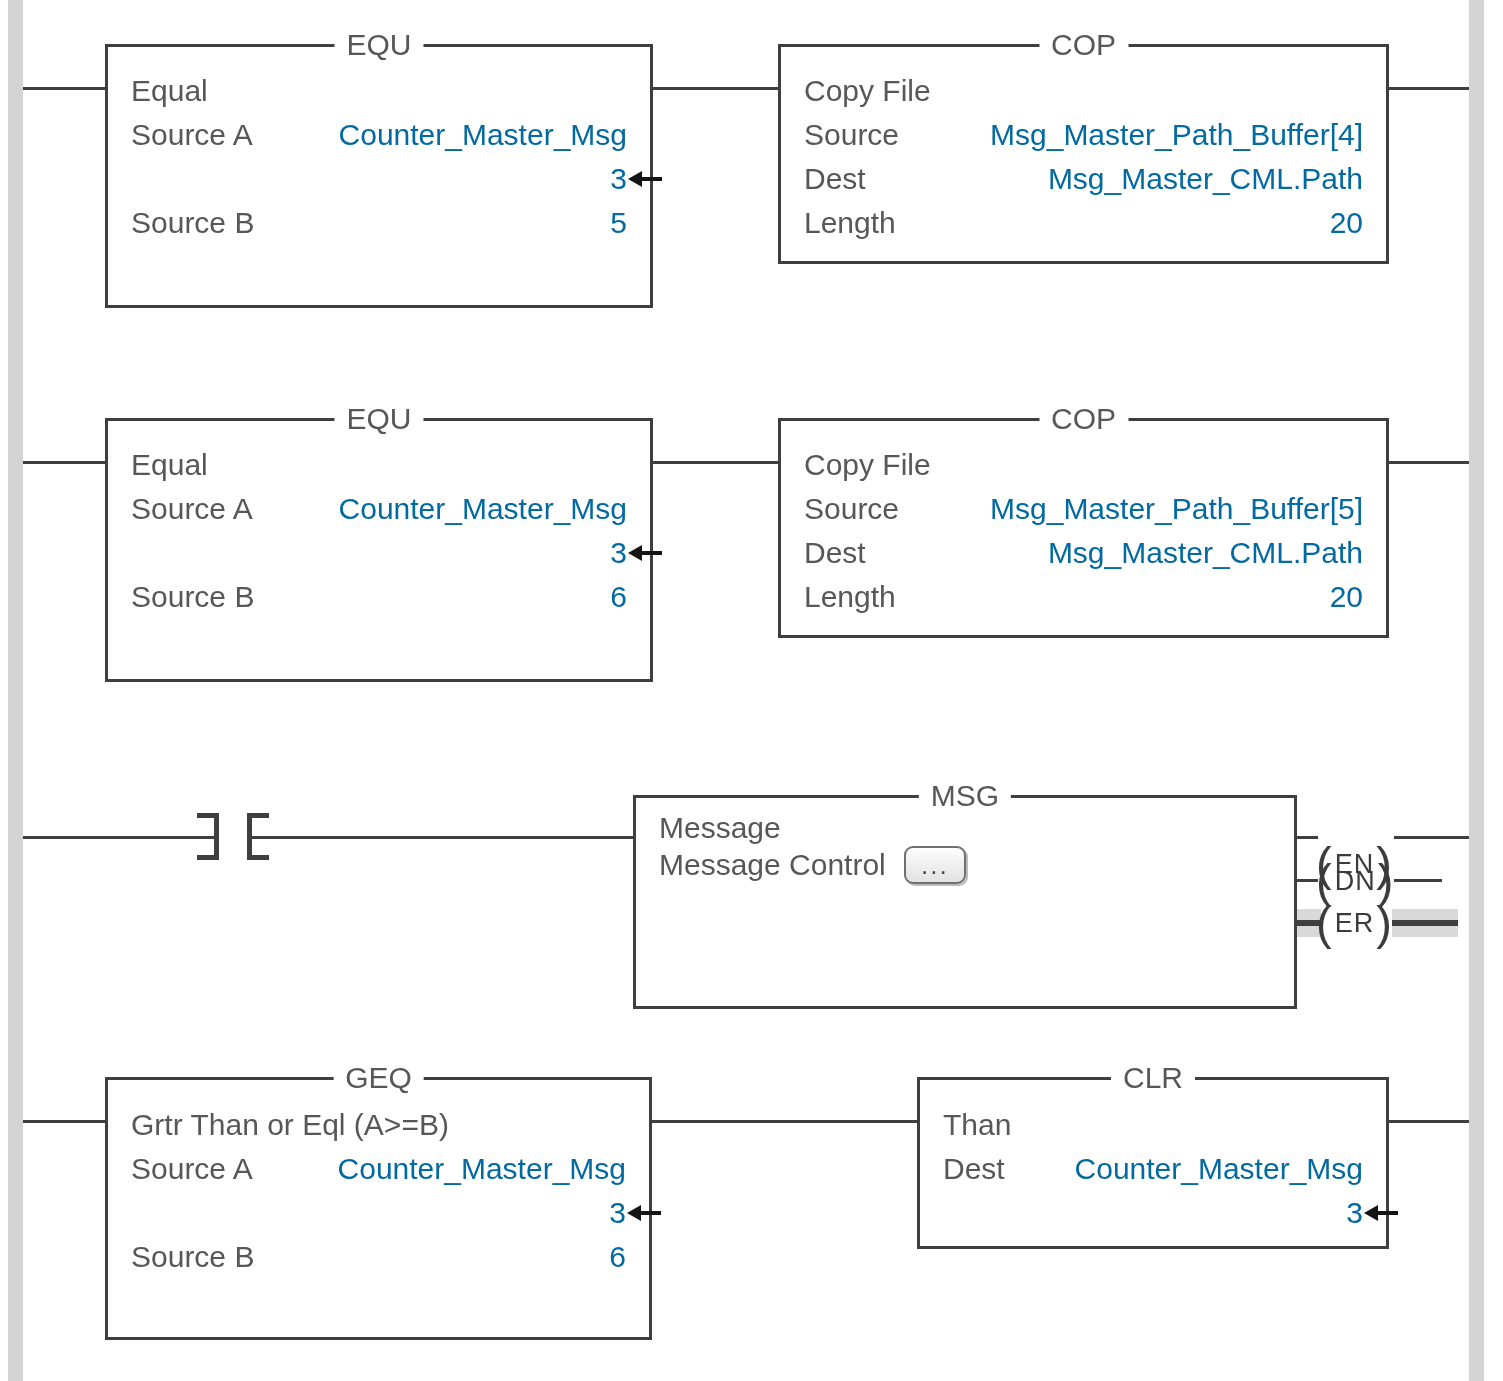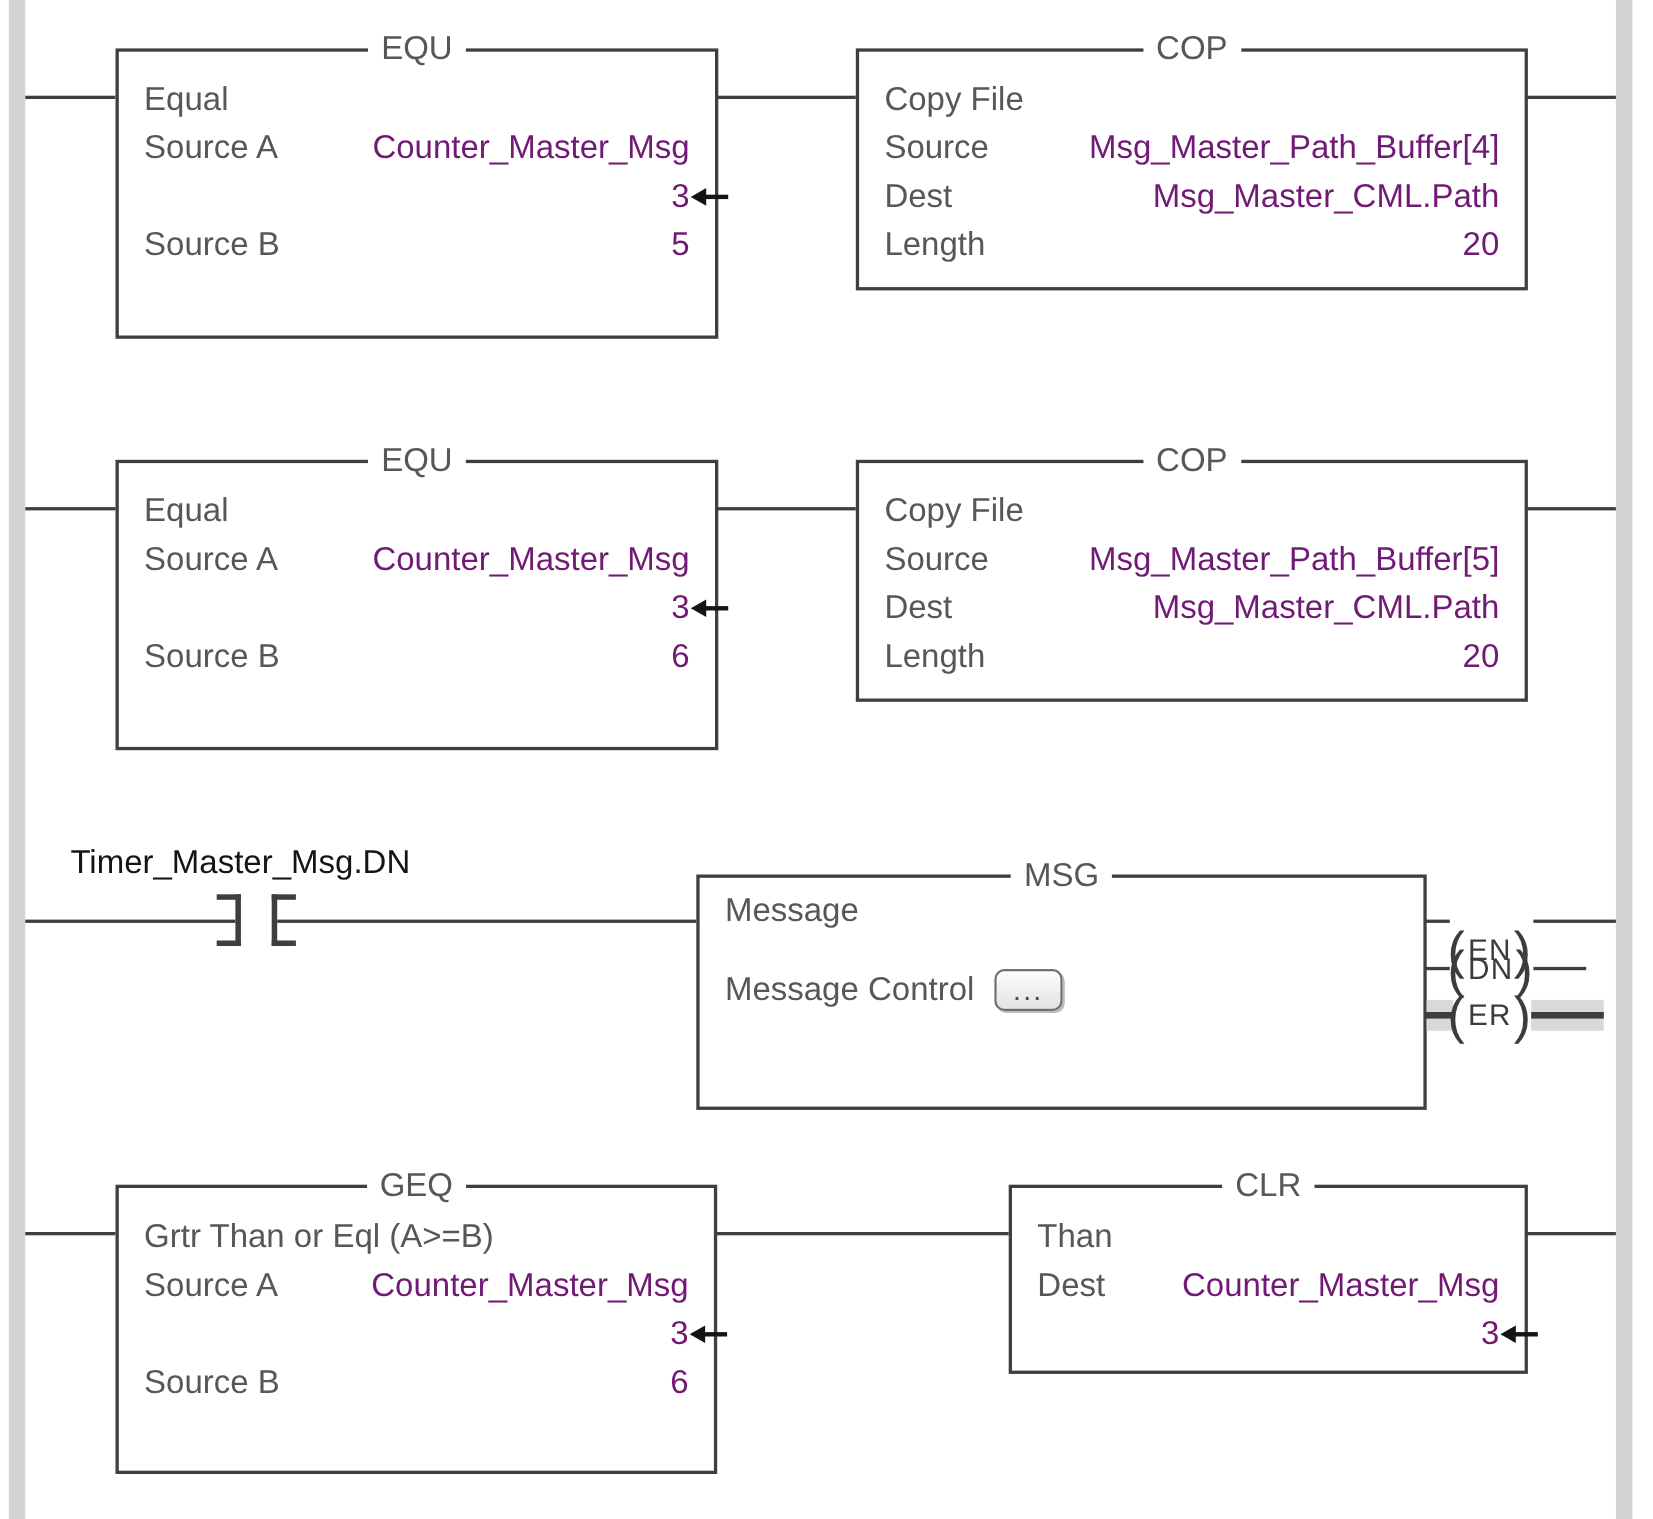--- a/index.html
+++ b/index.html
@@ -22,21 +22,21 @@
     color:#575757;white-space:nowrap;
   }
   .row{
     position:absolute;left:0;right:0;height:44px;display:flex;
     align-items:center;padding:0 23px;box-sizing:border-box;
     font-size:30px;white-space:nowrap;
   }
   .row.spread{justify-content:space-between;}
   .row.end{justify-content:flex-end;}
   .lbl{color:#575757;}
-  .val{color:#701a75;text-align:right;}
+  .val{color:#0369a1;text-align:right;}
   .value-arrow{position:absolute;right:-12px;width:34px;height:16px;}
   .value-arrow .head{
     position:absolute;left:0;top:0;width:0;height:0;
     border-top:8px solid transparent;border-bottom:8px solid transparent;
     border-right:14px solid #141414;
   }
   .value-arrow .shaft{position:absolute;left:11px;top:6px;width:23px;height:4px;background:#141414;}
   .cpiece{position:absolute;background:#3f3f3f;}
   .contact-label{position:absolute;left:64px;top:768px;font-size:30px;color:#141414;white-space:nowrap;}
   .coil{
@@ -153,41 +153,40 @@
       <span class="val">Msg_Master_CML.Path</span>
     </div>
     <div class="row spread" style="top:154px;">
       <span class="lbl">Length</span>
       <span class="val">20</span>
     </div>
   </div>
 
   <div class="wire" style="left:1387px;top:461px;width:82px;"></div>
 
-  <span class="contact-label">Timer_Master_Msg.DN</span>
 
   <div class="wire" style="left:23px;top:836px;width:191px;"></div>
 
   <div>
     <div class="cpiece" style="left:197px;top:813px;width:22px;height:5px;"></div>
     <div class="cpiece" style="left:214px;top:813px;width:5px;height:47px;"></div>
     <div class="cpiece" style="left:197px;top:855px;width:22px;height:5px;"></div>
     <div class="cpiece" style="left:247px;top:813px;width:5px;height:47px;"></div>
     <div class="cpiece" style="left:247px;top:813px;width:22px;height:5px;"></div>
     <div class="cpiece" style="left:247px;top:855px;width:22px;height:5px;"></div>
   </div>
 
   <div class="wire" style="left:252px;top:836px;width:383px;"></div>
 
   <div class="block" style="left:633px;top:795px;width:664px;height:214px;">
     <span class="block-title">MSG</span>
     <div class="row" style="top:8px;">
       <span class="lbl">Message</span>
     </div>
-    <div class="row msg-row2" style="top:78px;padding-right:15px;">
+    <div class="row msg-row2" style="top:43px;padding-right:15px;">
       <span class="lbl">Message Control</span>
       <span class="browse-btn">...</span>
     </div>
   </div>
 
   <div class="wire" style="left:1295px;top:836px;width:23px;"></div>
   <div class="coil" style="left:1316px;top:840px;">
     <span>EN</span>
   </div>
   <div class="wire" style="left:1394px;top:836px;width:75px;"></div>

